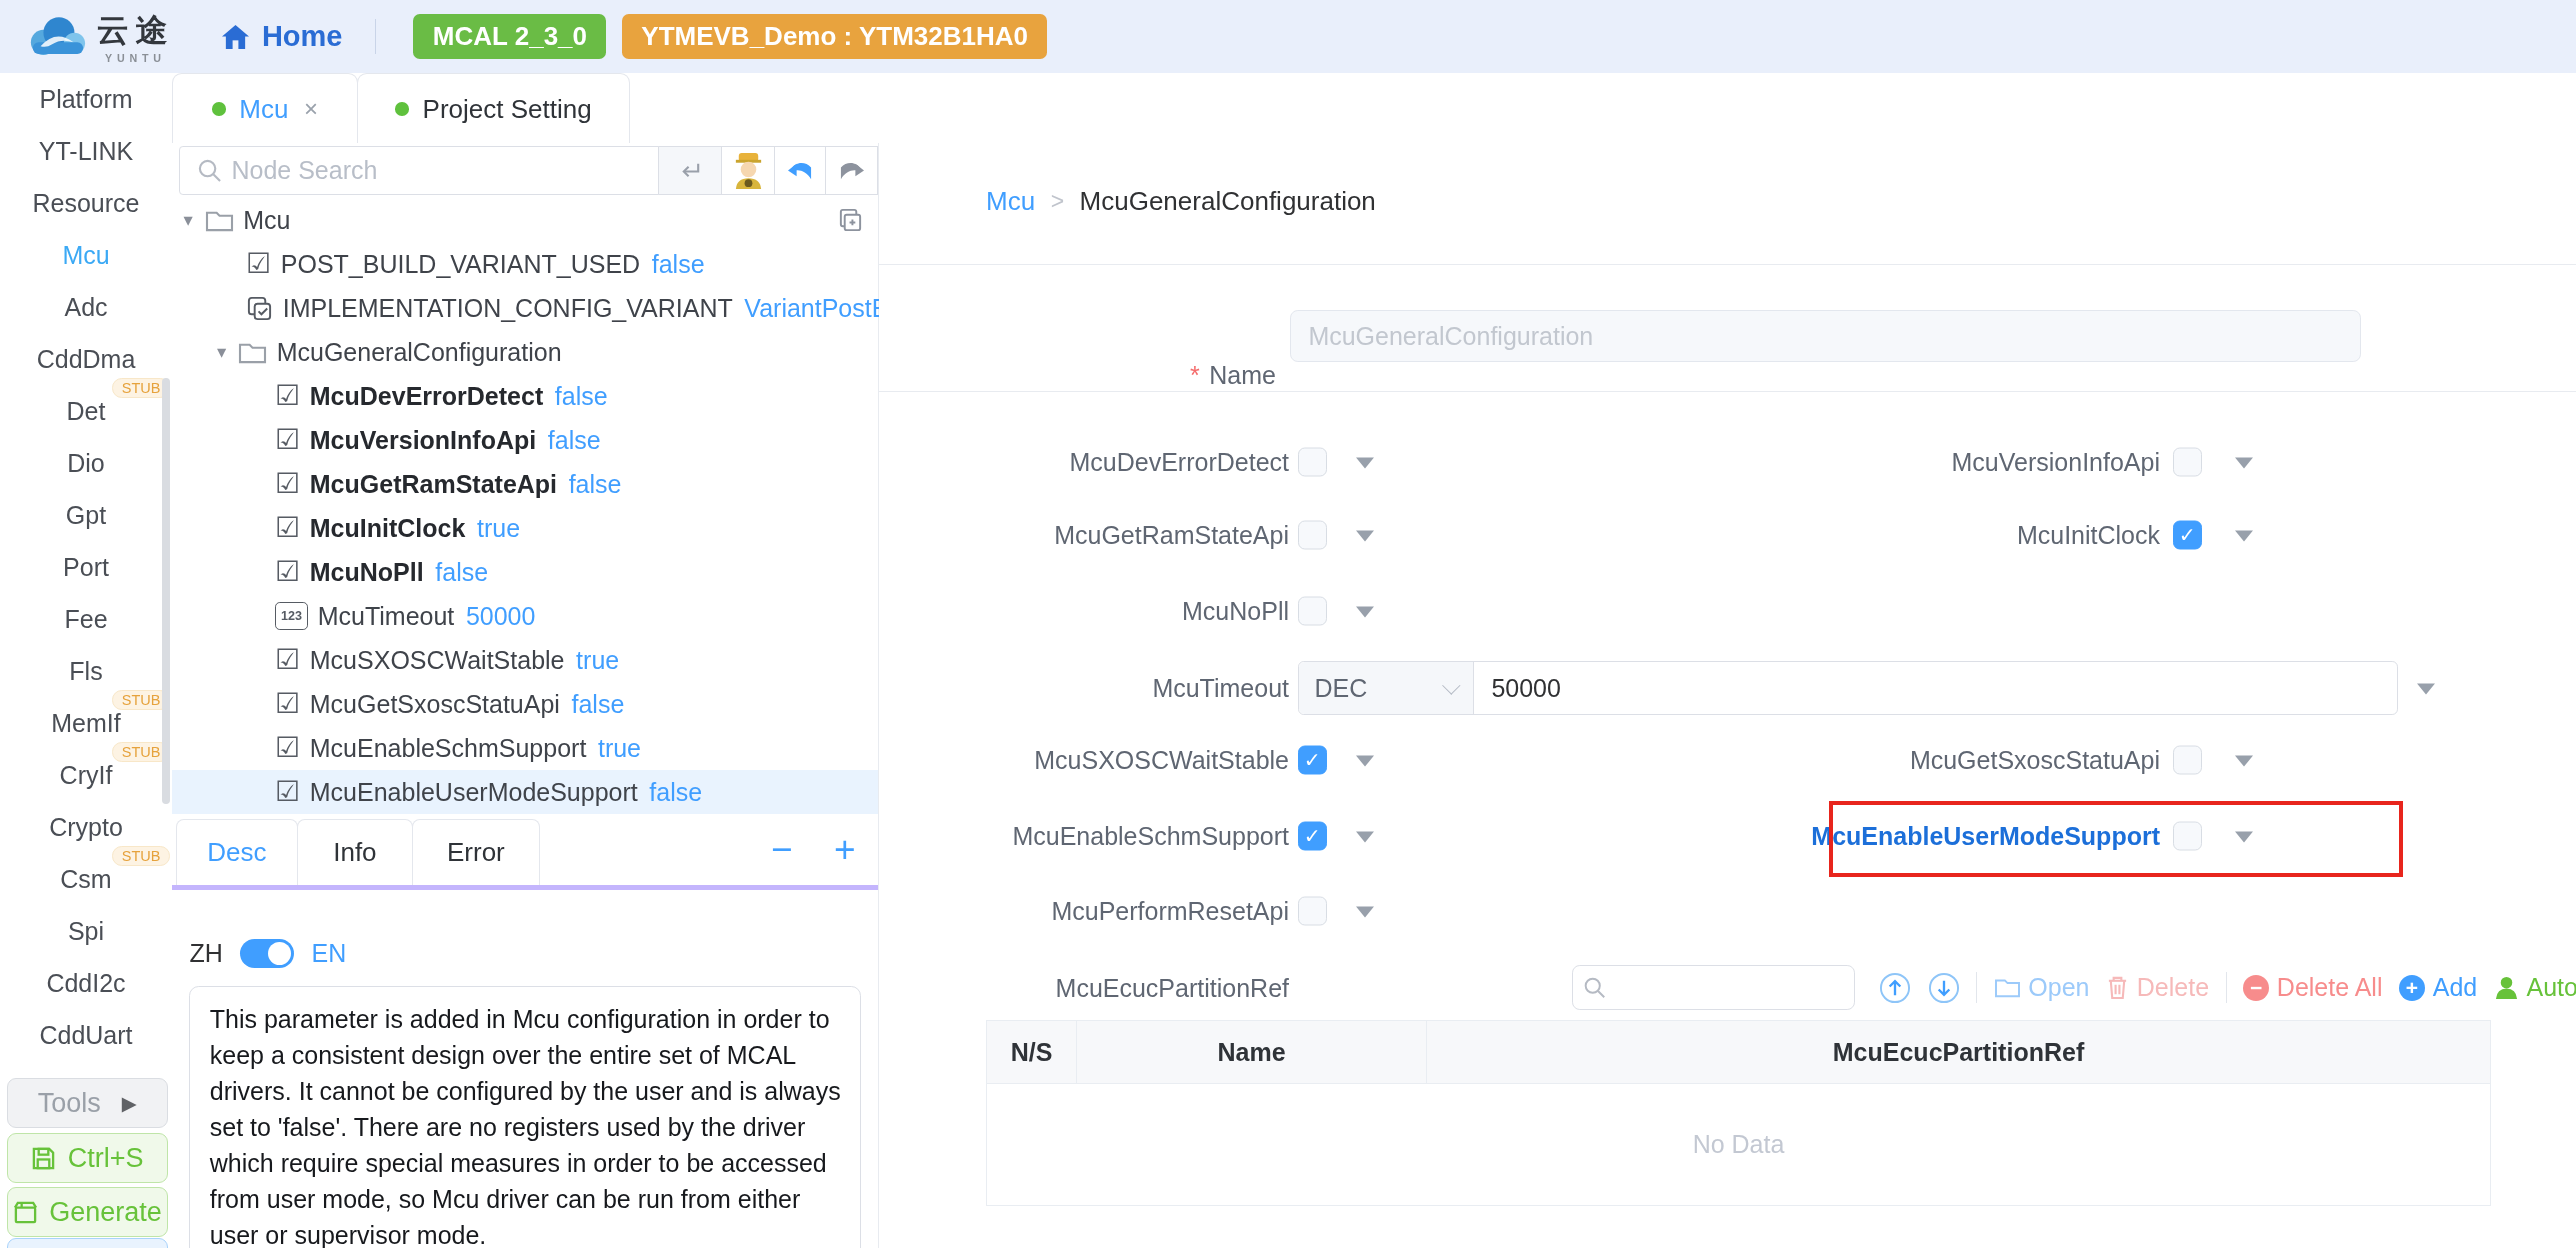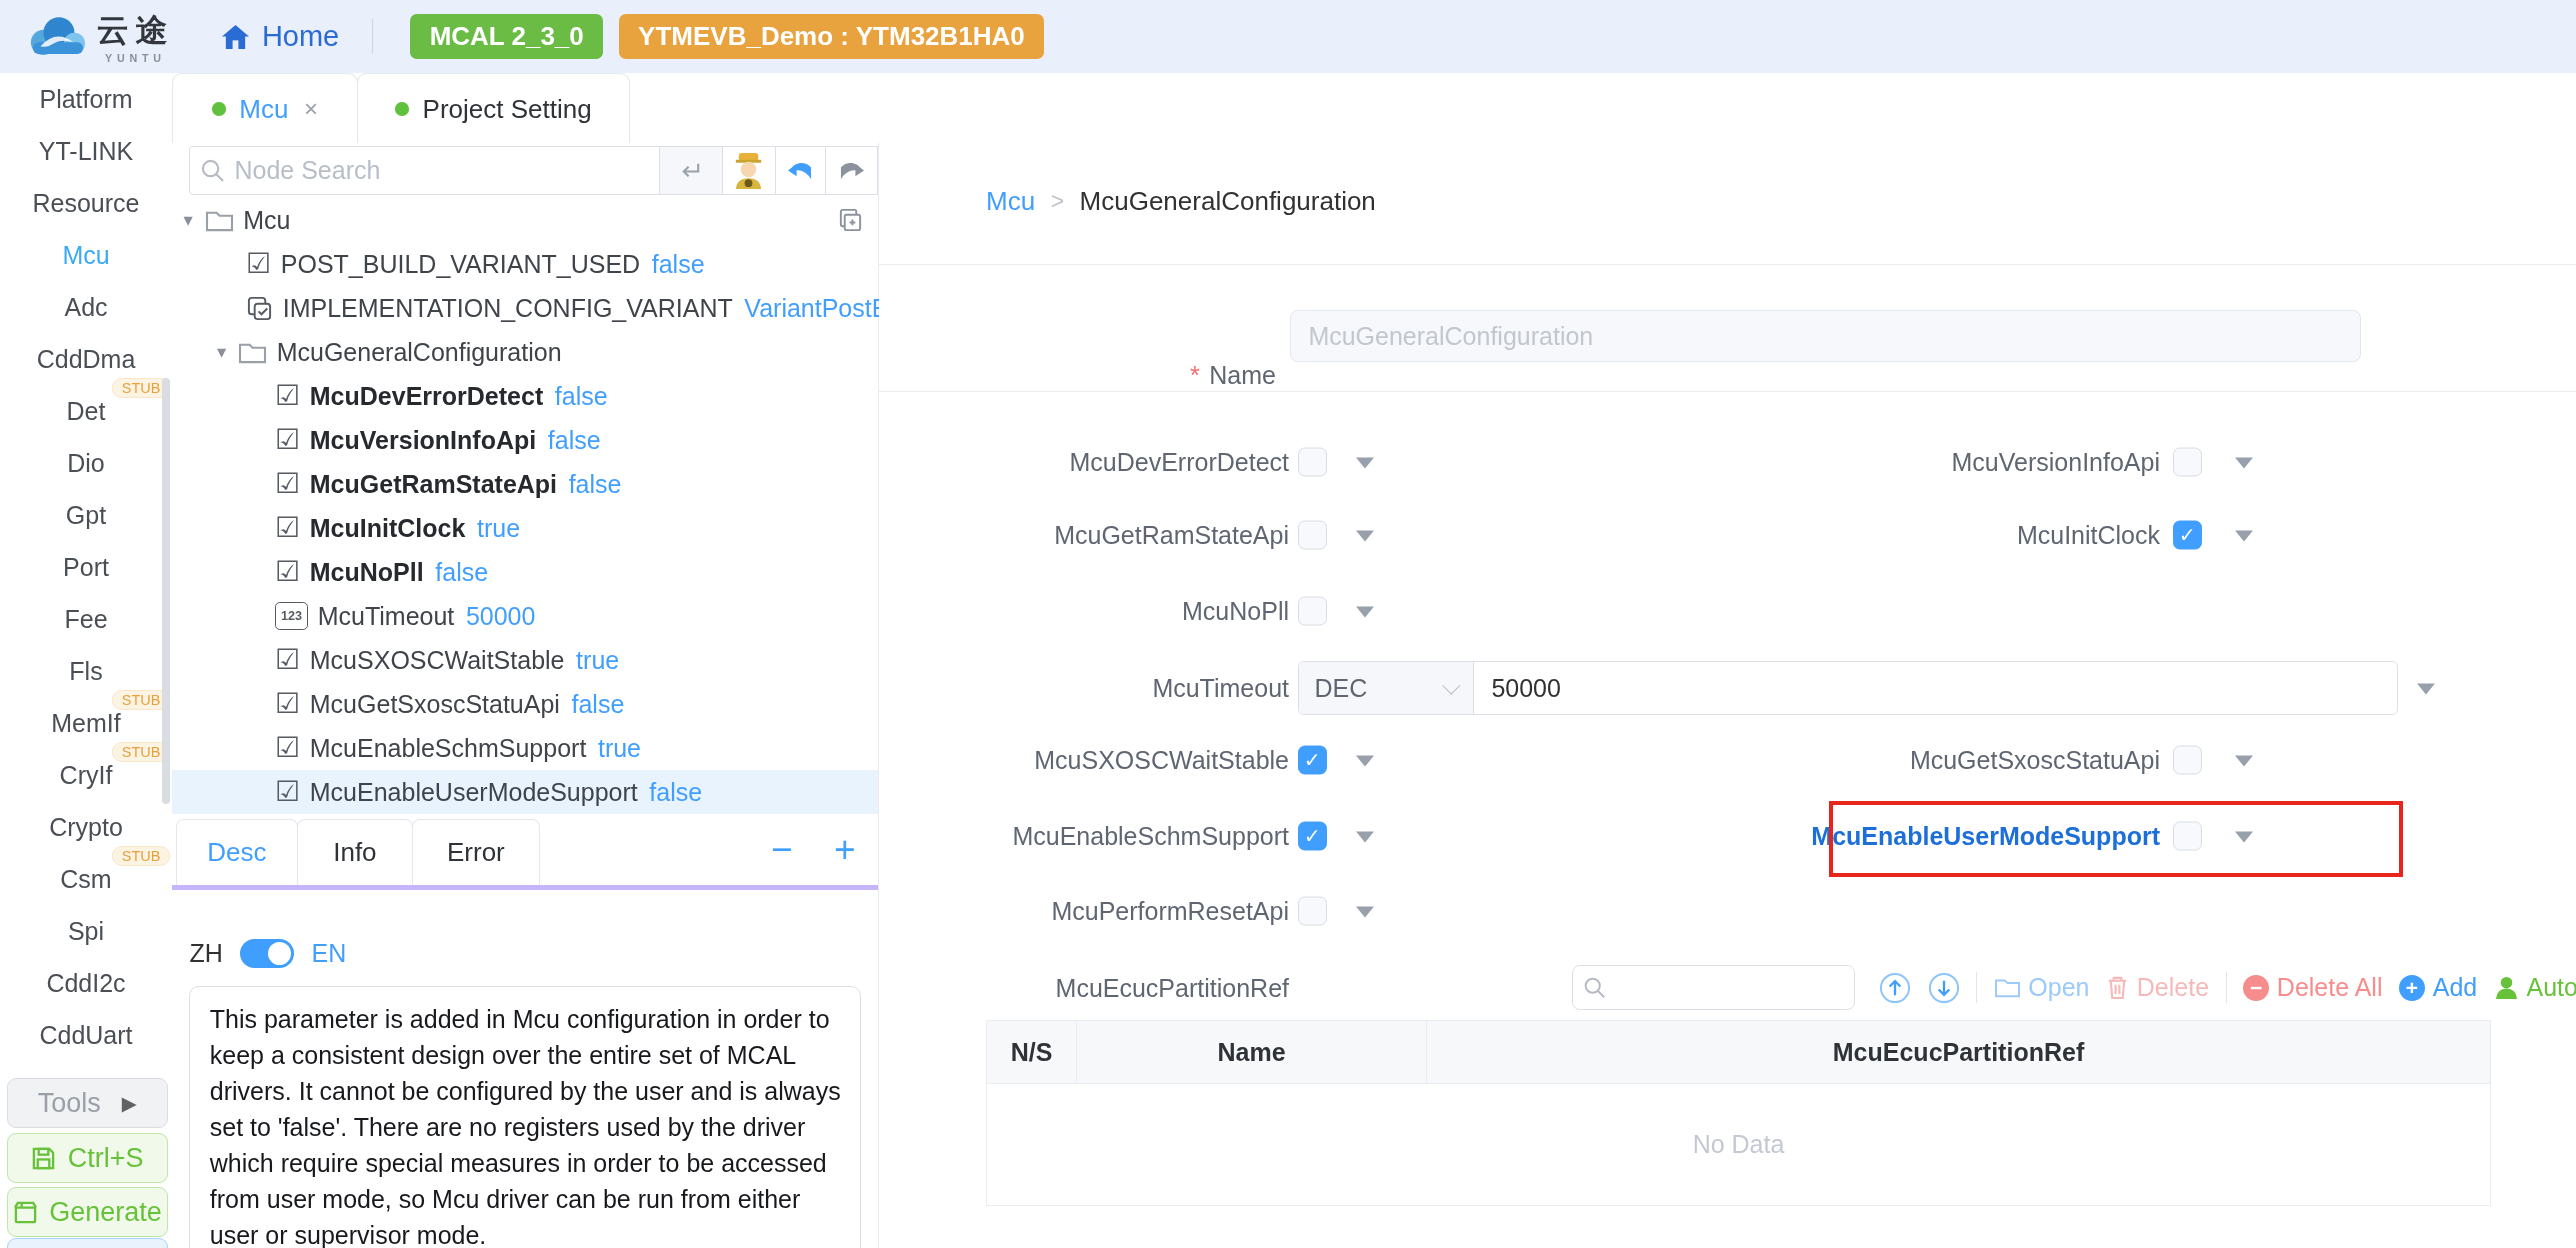--- a/index.html
+++ b/index.html
@@ -6,21 +6,21 @@
   #app{position:relative;width:2576px;height:1249px;overflow:hidden;
        font-family:"Liberation Sans",sans-serif;background:#fff;color:#3f434a;}
   
   #topbar{position:absolute;left:0;top:0;width:2576px;height:73px;background:#e9effb;
           display:flex;align-items:center;}
   .logo-wrap{display:flex;align-items:center;margin-left:27px;}
   .brand-col{margin-left:9.7px;display:flex;flex-direction:column;align-items:center;}
   .brand{font-size:32px;font-weight:bold;color:#33373d;letter-spacing:6.8px;}
   .brand-sub{font-size:10.7px;color:#8a8f96;letter-spacing:4.8px;margin-top:-1.9px;font-weight:bold;}
   .home{display:flex;align-items:center;margin-left:47px;cursor:pointer;}
-  .home-label{font-size:29px;color:#2a6cd4;margin-left:11.6px;font-weight:400;}
+  .home-label{font-size:29px;color:#2a6cd4;margin-left:11.6px;font-weight:700;}
   .top-divider{width:1px;height:35px;background:#c9d4e8;margin-left:33px;}
   .badge{height:45px;line-height:45px;border-radius:6.8px;color:#fff;font-weight:bold;
          font-size:26px;padding:0 19.4px;margin-left:0;}
   .badge.green{background:#6abc45;margin-left:37px;}
   .badge.orange{background:#e8a33e;margin-left:15.5px;}
   
   #sidebar{position:absolute;left:0;top:73px;width:172px;height:1176px;background:#fff;
            border-right:1px solid #ededf0;}
   .side-item{position:relative;height:52px;display:flex;align-items:center;justify-content:center;
              font-size:25px;color:#4a4e55;cursor:pointer;white-space:nowrap;}
@@ -46,22 +46,22 @@
   .tab.mcu{width:184px;}
   .tab.proj{width:271px;margin-left:-1px;}
   .dot{width:13.6px;height:13.6px;border-radius:50%;background:#5fc13d;margin-right:13.6px;}
   .tab-label{font-size:26px;color:#2f3338;}
   .tab.mcu .tab-label{color:#409eff;}
   .tab-close{font-size:24px;color:#9aa2ac;margin-left:15.5px;cursor:pointer;}
   
   #tpanel{position:absolute;left:172px;top:143px;width:706px;height:1105px;background:#fff;
           border-right:1px solid #e8ebf0;}
   #searchrow{position:absolute;left:0;top:0;width:706px;height:55px;display:flex;align-items:center;}
-  #nodesearch{position:relative;margin-left:17px;width:481px;height:47px;border:1px solid #dcdfe6;
-              border-radius:3.9px 0 0 3.9px;display:flex;align-items:center;background:#fff;}
+  #nodesearch{position:relative;margin-left:7px;width:481px;height:47px;border:1px solid #dcdfe6;
+              border-radius:3.9px 0 0 3.9px;display:flex;align-items:center;background:#fff;padding-left:7px;}
   #nodesearch input{border:none;outline:none;font-size:25px;color:#3f434a;width:407px;margin-left:7.8px;
                     font-family:"Liberation Sans",sans-serif;background:transparent;}
   #nodesearch input::placeholder{color:#b8bec8;}
   .sq-btn{height:47px;border:1px solid #dcdfe6;background:#fff;display:flex;align-items:center;
           justify-content:center;margin-left:-1px;cursor:pointer;}
   #return-btn{width:64px;background:#f5f7fa;}
   #avatar-btn{width:53px;}
   #undo-btn{width:51px;}
   #redo-btn{width:52px;}
   #tree{position:absolute;left:0;top:55px;width:706px;}

